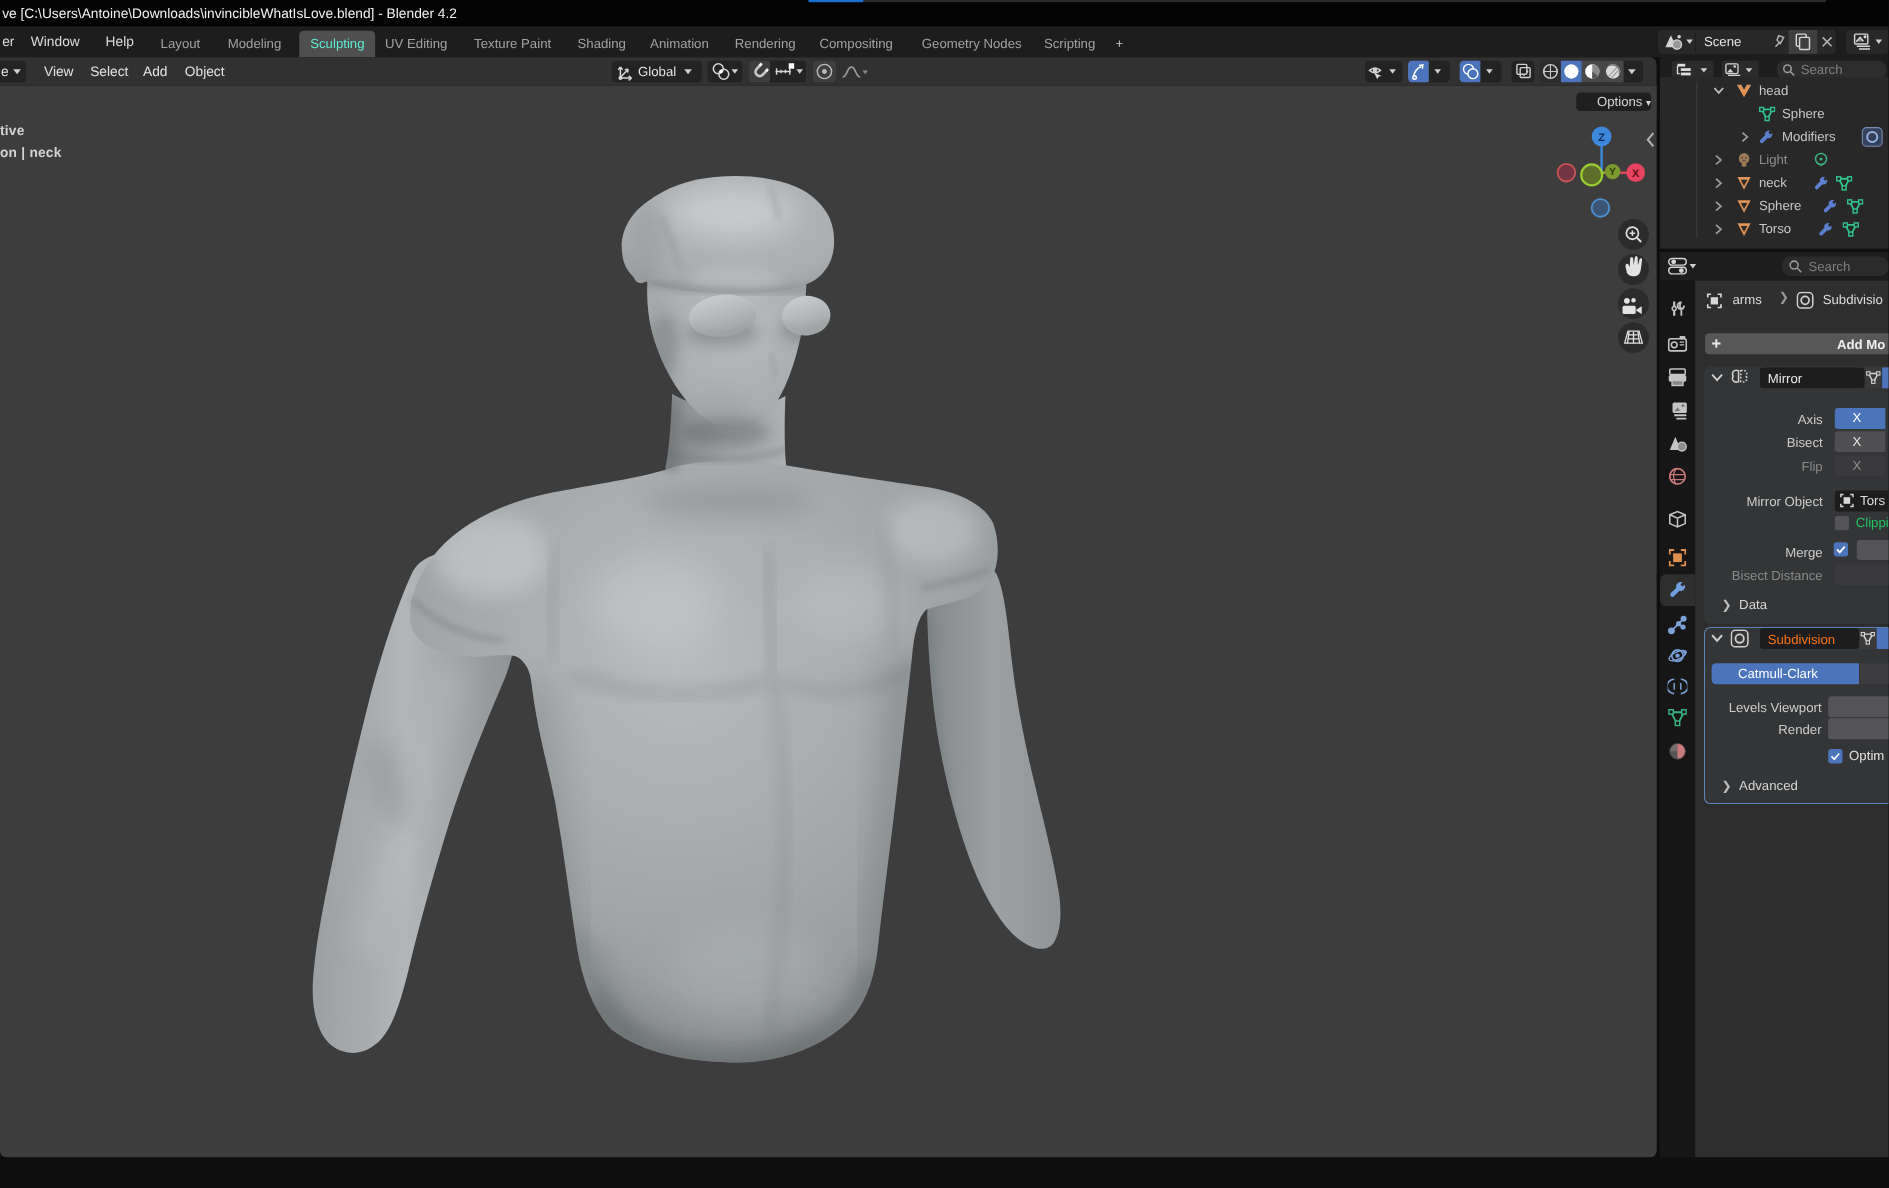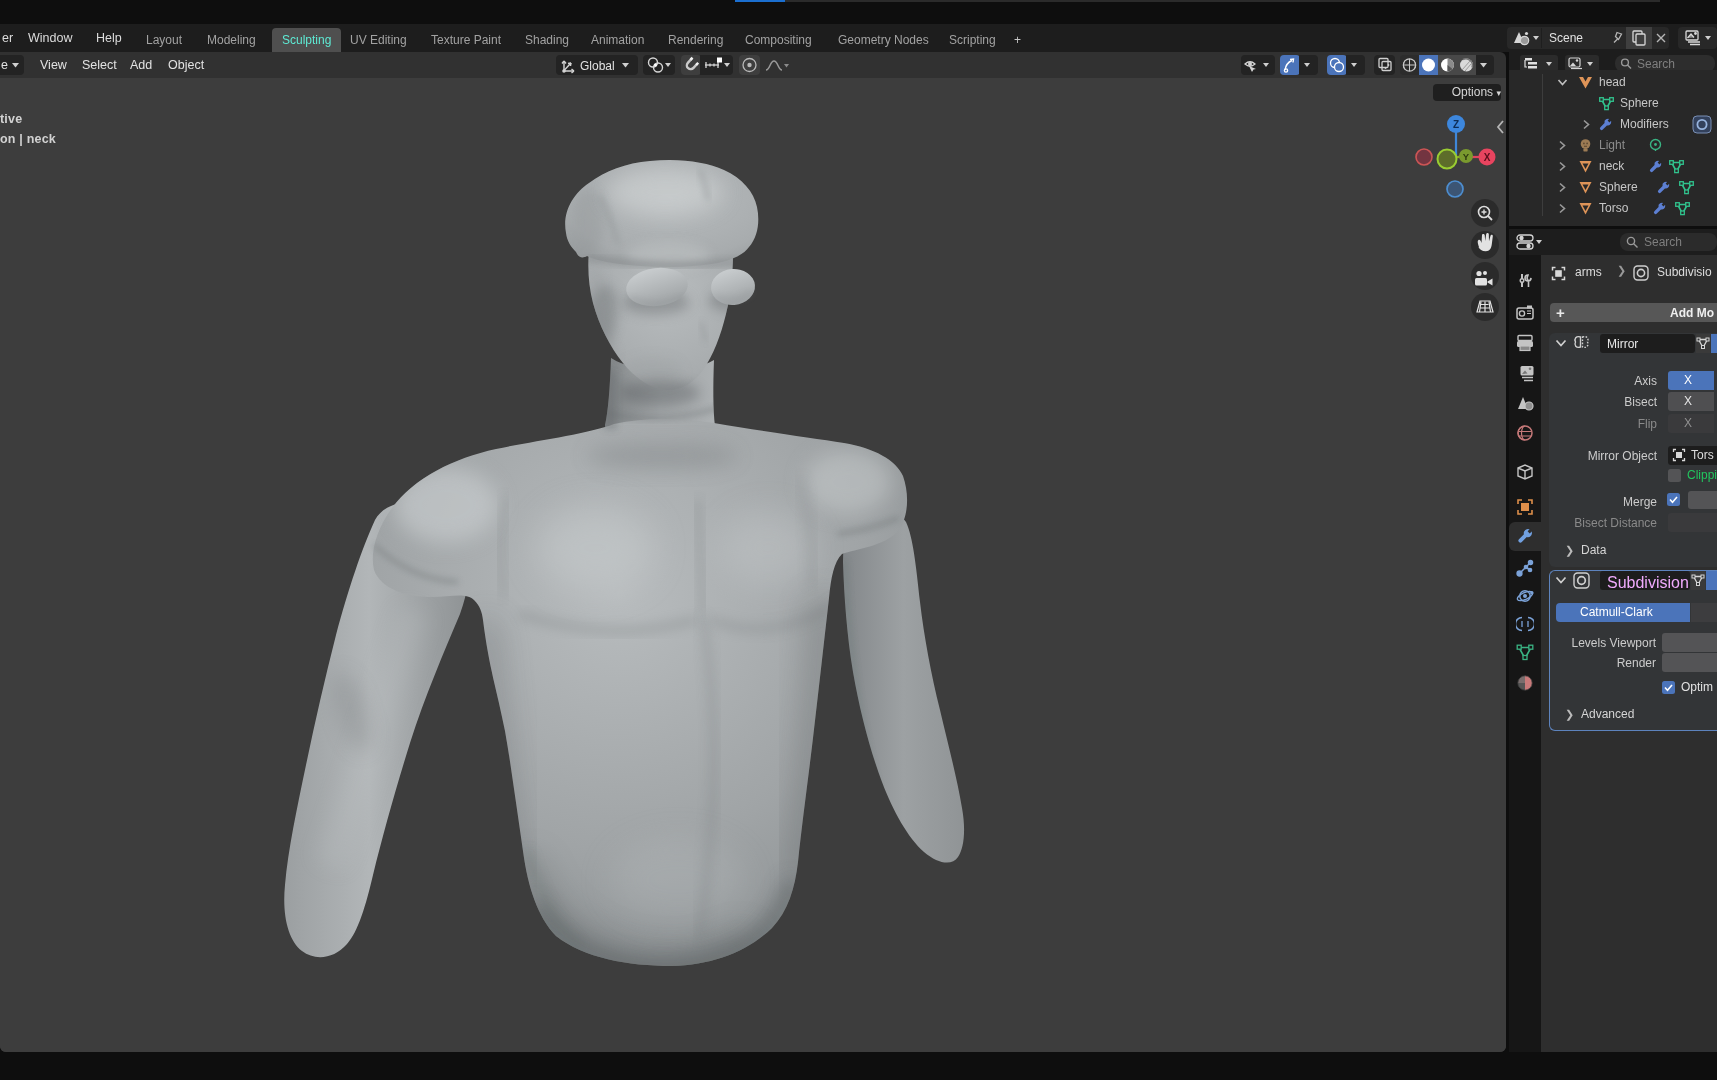--- a/index.html
+++ b/index.html
@@ -30,20 +30,21 @@
   #props-body{left:1541px;top:255px;width:176px;height:797px;background:#2e2e2e;}
   
   #status{left:0;top:1057px;width:1717px;height:23px;background:#171717;color:#bdbdbd;font-size:12px;line-height:23px;}
   .orow{position:absolute;height:21px;line-height:21px;font-size:12px;color:#c7c7c7;white-space:nowrap;}
   .plbl{position:absolute;font-size:12px;color:#cccccc;text-align:right;white-space:nowrap;}
 </style>
 </head>
 <body>
 <div id="app">
 
+  <div id="title" class="abs"><span style="margin-left:2px">ve [C:\Users\Antoine\Downloads\invincibleWhatIsLove.blend] - Blender 4.2</span></div>
   <div id="tstrip-blue" class="abs"></div>
   <div id="tstrip-gray" class="abs"></div>
 
   <div id="topbar" class="abs">
     <span class="menu" style="left:2px">er</span>
     <span class="menu" style="left:28px">Window</span>
     <span class="menu" style="left:96px">Help</span>
     <span class="wtab" style="left:146px">Layout</span>
     <span class="wtab" style="left:207px">Modeling</span>
     <span class="wtab active" style="left:272px">Sculpting</span>
@@ -694,21 +695,21 @@
 
     <div class="abs" style="left:8px;top:315px;width:168px;height:161px;background:#333537;border:1px solid #5d83bd;border-right:none;border-radius:6px 0 0 6px;"></div>
     <svg class="abs" style="left:14px;top:319px" width="12" height="12">
         <path d="M 1.5,3.5 l 4.5,5 l 4.5,-5" stroke="#d0d0d0" stroke-width="1.7" fill="none"></path>
       </svg>
     <svg class="abs" style="left:32px;top:317px" width="17" height="17">
         <rect x="1" y="1" width="15" height="15" rx="3.5" fill="none" stroke="#cfcfcf" stroke-width="1.4"></rect>
         <circle cx="8.5" cy="8.5" r="3.8" fill="none" stroke="#cfcfcf" stroke-width="1.7"></circle>
       </svg>
     <div class="abs" style="left:59px;top:316px;width:90px;height:19px;background:#1d1d1d;border-radius:3px"></div>
-    <span class="abs" style="left:66px;top:319px;font-size:16px;color:#f0abfc">Subdivision</span>
+    <span class="abs" style="left:66px;top:319px;font-size:12px;color:#f97316">Subdivision</span>
     <div class="abs" style="left:150px;top:316px;width:14px;height:19px;background:#3a3a3a"></div>
     <svg class="abs" style="left:150px;top:318px" width="14" height="14">
         <path d="M 2.5,3.5 L 11.5,3.5 L 7,11.5 Z" fill="none" stroke="#d5d5d5" stroke-width="1.3"></path>
         <rect x="1" y="2" width="3" height="3" fill="#333537" stroke="#d5d5d5" stroke-width="1"></rect>
         <rect x="10" y="2" width="3" height="3" fill="#333537" stroke="#d5d5d5" stroke-width="1"></rect>
         <rect x="5.5" y="9.5" width="3" height="3" fill="#333537" stroke="#d5d5d5" stroke-width="1"></rect>
       </svg>
     <div class="abs" style="left:165px;top:316px;width:11px;height:19px;background:#4b74ba"></div>
     <div class="abs" style="left:15px;top:348px;width:134px;height:19px;background:#4b74ba;border-radius:4px 0 0 4px"></div>
     <span class="abs" style="left:39px;top:350px;font-size:12px;color:#fff">Catmull-Clark</span>

